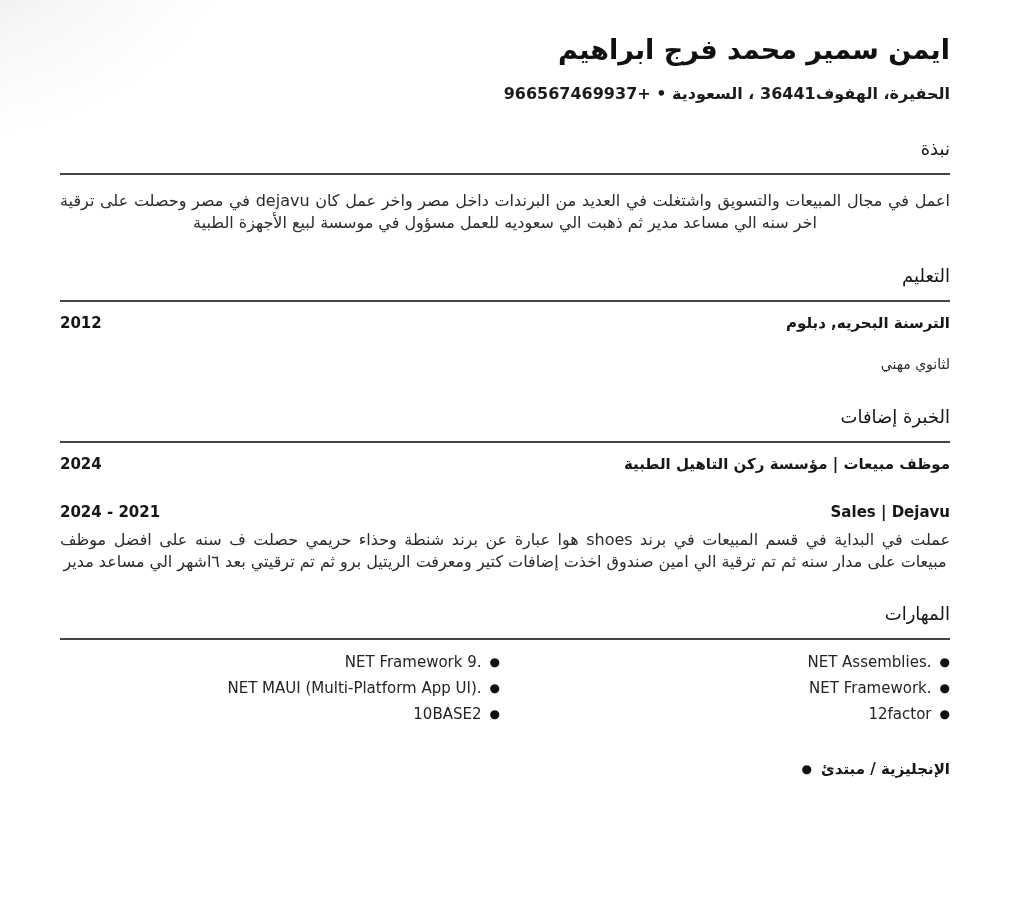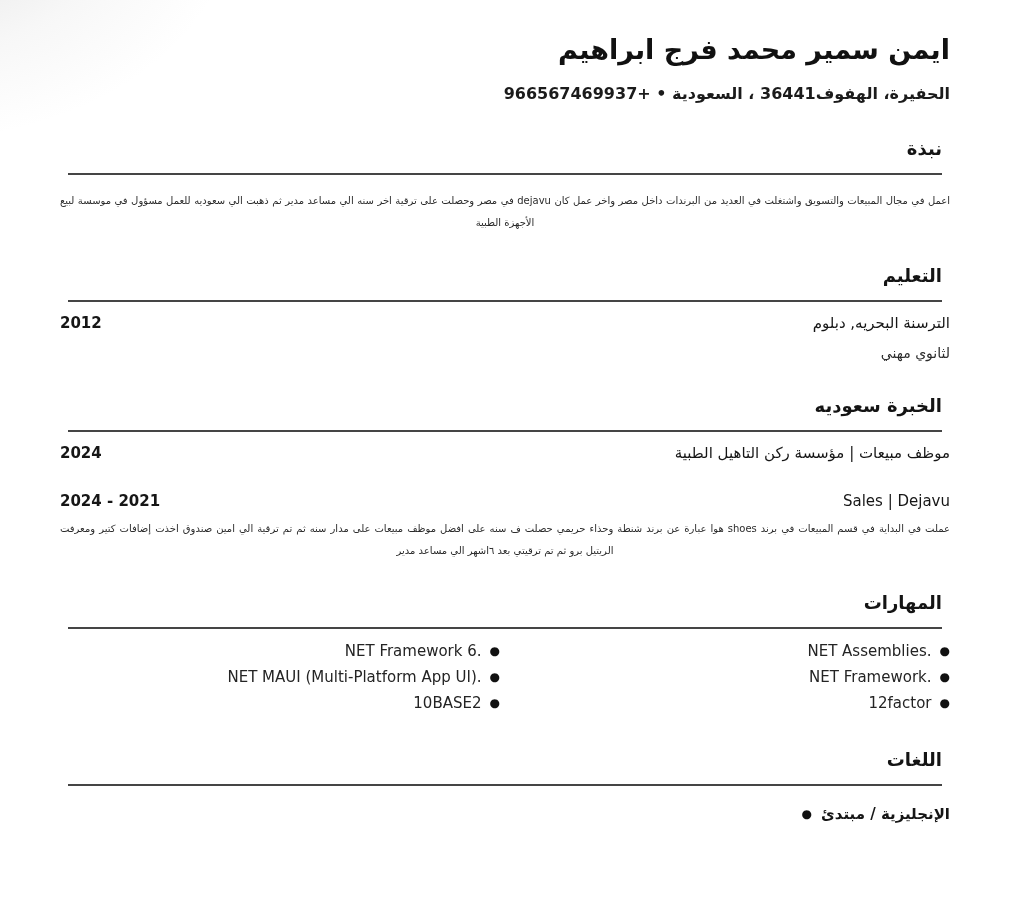--- a/index.html
+++ b/index.html
@@ -51,62 +51,62 @@
     font-size: 15px;
     font-weight: 700;
     color: #1b1b1b;
     text-align: right;
     line-height: 20px;
   }
   
   section { display: block; }
   .section-title {
     font-size: 18px;
-    font-weight: 700;
+    font-weight: 400;
     color: #141414;
     text-align: right;
     line-height: 24px;
-    margin: 8px;
+    margin: 0;
     padding-bottom: 12px;
     border-bottom: 2px solid #454545;
   }
   .sec-summary    { margin-top: 33px; }
   .sec-education  { margin-top: 30px; }
   .sec-experience { margin-top: 31px; }
   .sec-skills     { margin-top: 29px; }
   .sec-languages  { margin-top: 37px; }
 
   .desc {
     margin: 15px 0 0 0;
-    font-size: 10px;
+    font-size: 16px;
     line-height: 22px;
     color: #2b2b2b;
     text-align: justify;
     text-align-last: center;
   }
   .entry-row {
     display: flex;
     justify-content: space-between;
     align-items: baseline;
     margin-top: 11px;
   }
   .entry-title {
     font-size: 15px;
-    font-weight: 400;
+    font-weight: 700;
     color: #161616;
     line-height: 21px;
   }
   .entry-date {
     font-size: 15px;
     font-weight: 700;
     color: #161616;
     line-height: 21px;
   }
   .entry-sub {
-    margin-top: 9px;
+    margin-top: 20px;
     font-size: 14px;
     color: #2b2b2b;
     text-align: right;
     line-height: 20px;
   }
   .job { margin-top: 0; }
   .job + .job { margin-top: 27px; }
   .job .desc { margin-top: 6px; }
 
   
@@ -168,21 +168,21 @@
   <section class="sec-education">
     <h2 class="section-title">التعليم</h2>
     <div class="entry-row">
       <span class="entry-title">الترسنة البحريه, دبلوم</span>
       <span class="entry-date" dir="ltr">2012</span>
     </div>
     <div class="entry-sub">لثانوي مهني</div>
   </section>
 
   <section class="sec-experience">
-    <h2 class="section-title">الخبرة سعوديه</h2>
+    <h2 class="section-title">الخبرة إضافات</h2>
 
     <div class="job">
       <div class="entry-row">
         <span class="entry-title">موظف مبيعات | مؤسسة ركن التاهيل الطبية</span>
         <span class="entry-date" dir="ltr">2024</span>
       </div>
     </div>
 
     <div class="job">
       <div class="entry-row">
@@ -196,21 +196,21 @@
   <section class="sec-skills">
     <h2 class="section-title">المهارات</h2>
     <div class="skills-grid">
 
       <div class="skill-item">
         <span class="bullet">●</span>
         <span class="skill-text" dir="ltr">NET Assemblies.</span>
       </div>
       <div class="skill-item">
         <span class="bullet">●</span>
-        <span class="skill-text" dir="ltr">NET Framework 6.</span>
+        <span class="skill-text" dir="ltr">NET Framework 9.</span>
       </div>
       <div class="skill-item">
         <span class="bullet">●</span>
         <span class="skill-text" dir="ltr">NET Framework.</span>
       </div>
       <div class="skill-item">
         <span class="bullet">●</span>
         <span class="skill-text" dir="ltr">NET MAUI (Multi-Platform App UI).</span>
       </div>
       <div class="skill-item">
@@ -218,20 +218,19 @@
         <span class="skill-text" dir="ltr">12factor</span>
       </div>
       <div class="skill-item">
         <span class="bullet">●</span>
         <span class="skill-text" dir="ltr">10BASE2</span>
       </div>
     </div>
   </section>
 
   <section class="sec-languages">
-    <h2 class="section-title">اللغات</h2>
     <div class="lang-item">
       <span class="lang-text">الإنجليزية / مبتدئ</span>
       <span class="bullet">●</span>
     </div>
   </section>
 
 </div>
 
 </body></html>

